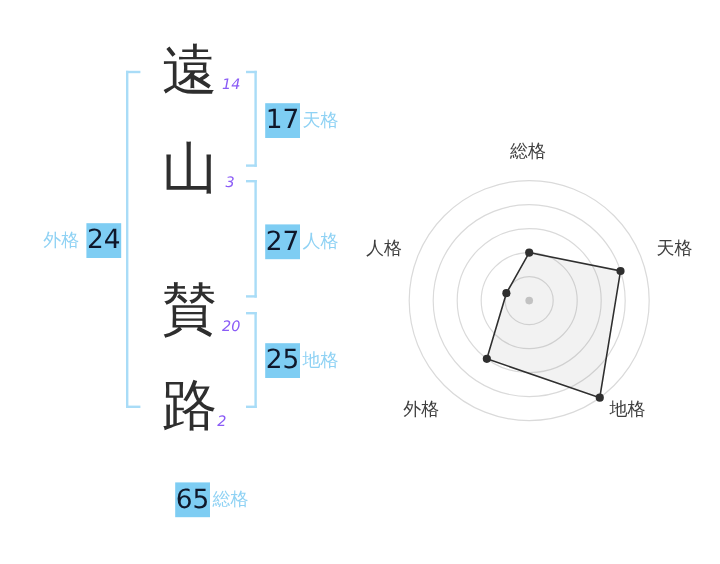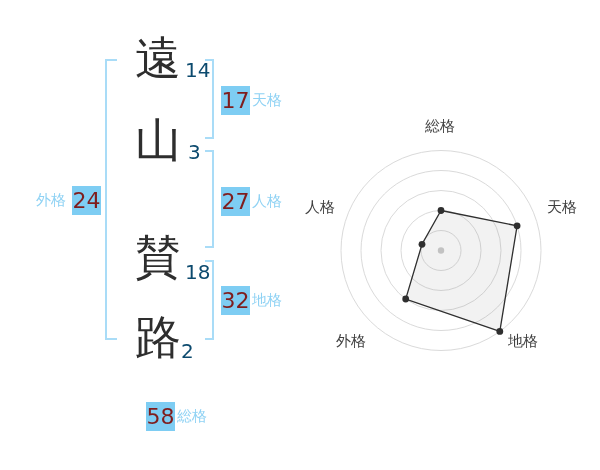--- a/index.html
+++ b/index.html
@@ -18,35 +18,36 @@
     left: 128px;
     width: 60px;
     text-align: center;
     font-size: 46px;
     line-height: 46px;
     color: #2e2e2e;
     font-family: "DejaVu Sans", sans-serif;
   }
   .stroke-count {
     position: absolute;
-    font-size: 20px;
+    font-size: 12px;
     line-height: 16px;
-    color: #0c4a6e;
+    color: #8b5cf6;
+    font-style: italic;
   }
   
   .bracket { position: absolute; border: 0 solid #a9dcf7; }
   .bracket-left  { border-left-width: 2px; border-top-width: 2px; border-bottom-width: 2px; }
   .bracket-right { border-right-width: 2px; border-top-width: 2px; border-bottom-width: 2px; }
   
   .badge {
     position: absolute;
     width: 29px;
     height: 29px;
     background: #7ecdf3;
-    color: #7f1d1d;
+    color: #0f172a;
     font-size: 22px;
     line-height: 29px;
     text-align: center;
   }
   .kaku-label {
     position: absolute;
     font-size: 15px;
     line-height: 16px;
     color: #8fd2f4;
     font-family: "DejaVu Sans", sans-serif;
@@ -70,41 +71,41 @@
 
 <div class="stage">
 
   <div class="name-char" style="top:35px">遠</div>
   <div class="name-char" style="top:117px">山</div>
   <div class="name-char" style="top:234px">賛</div>
   <div class="name-char" style="top:314px">路</div>
 
   <div class="stroke-count" style="left:185px; top:62px">14</div>
   <div class="stroke-count" style="left:188px; top:144px">3</div>
-  <div class="stroke-count" style="left:185px; top:264px">18</div>
+  <div class="stroke-count" style="left:185px; top:264px">20</div>
   <div class="stroke-count" style="left:181px; top:343px">2</div>
 
   <div class="bracket bracket-left" style="left:105px; top:59px;  width:12px; height:281px"></div>
   <div class="bracket bracket-right" style="left:205px; top:59px;  width:9px;  height:80px"></div>
   <div class="bracket bracket-right" style="left:205px; top:150px; width:9px;  height:98px"></div>
   <div class="bracket bracket-right" style="left:205px; top:260px; width:9px;  height:80px"></div>
 
   <div class="badge" style="left:221px; top:86px">17</div>
   <div class="kaku-label" style="left:252px; top:92px">天格</div>
 
   <div class="badge" style="left:221px; top:187px">27</div>
   <div class="kaku-label" style="left:252px; top:193px">人格</div>
 
-  <div class="badge" style="left:221px; top:286px">32</div>
+  <div class="badge" style="left:221px; top:286px">25</div>
   <div class="kaku-label" style="left:252px; top:292px">地格</div>
 
   <div class="kaku-label" style="left:36px; top:192px; width:30px; text-align:right">外格</div>
   <div class="badge" style="left:72px; top:186px">24</div>
 
-  <div class="badge" style="left:146px; top:402px">58</div>
+  <div class="badge" style="left:146px; top:402px">65</div>
   <div class="kaku-label" style="left:177px; top:408px">総格</div>
 
   <svg id="radar-svg" class="radar-svg" width="292" height="256" viewBox="0 0 292 256">
       <circle cx="141" cy="140.5" r="20.0" fill="none" stroke="#DADADA" stroke-width="1"></circle>
       <circle cx="141" cy="140.5" r="40.0" fill="none" stroke="#DADADA" stroke-width="1"></circle>
       <circle cx="141" cy="140.5" r="60.0" fill="none" stroke="#DADADA" stroke-width="1"></circle>
       <circle cx="141" cy="140.5" r="80.0" fill="none" stroke="#DADADA" stroke-width="1"></circle>
       <circle cx="141" cy="140.5" r="100.0" fill="none" stroke="#DADADA" stroke-width="1"></circle>
       <polygon points="141.0,100.5 217.1,115.8 199.8,221.4 105.7,189.0 122.0,134.3" fill="rgba(130,130,130,0.10)" stroke="#2F2F2F" stroke-width="1.3"></polygon>
       <circle cx="141" cy="140.5" r="3.2" fill="#C2C2C2"></circle>

